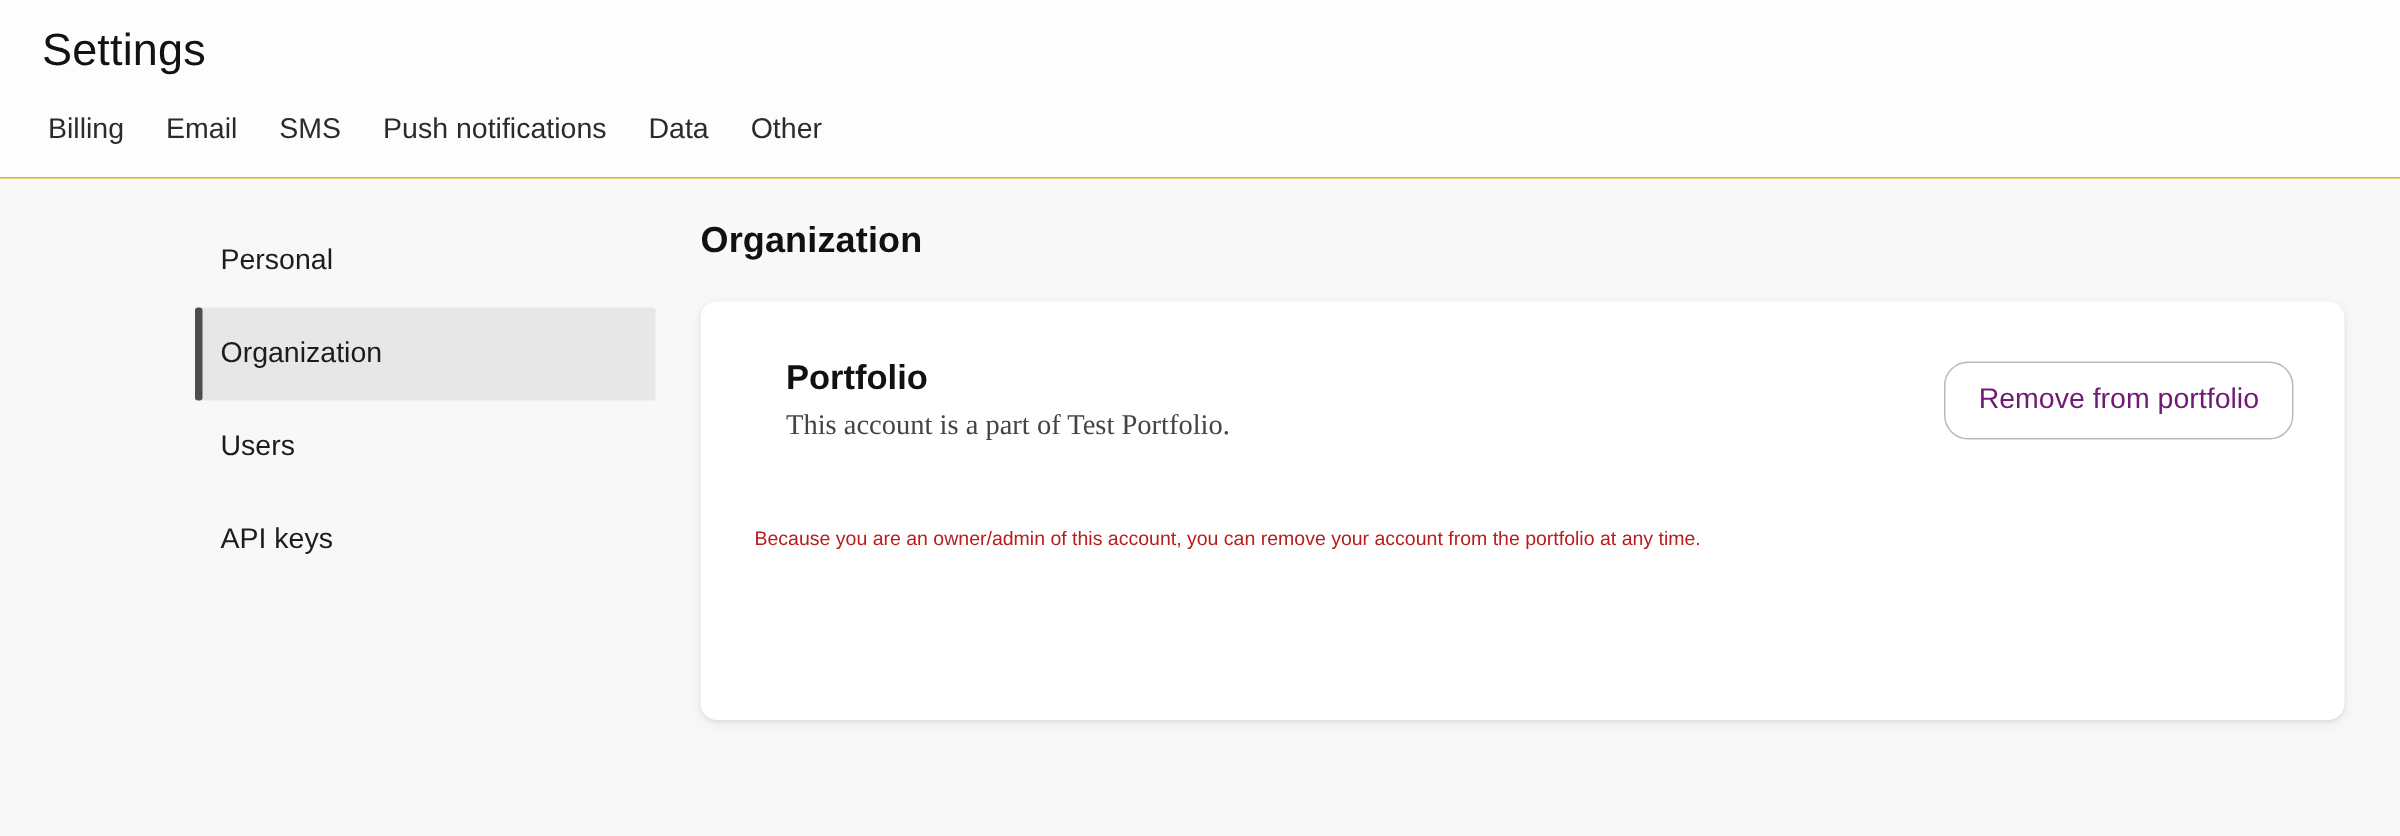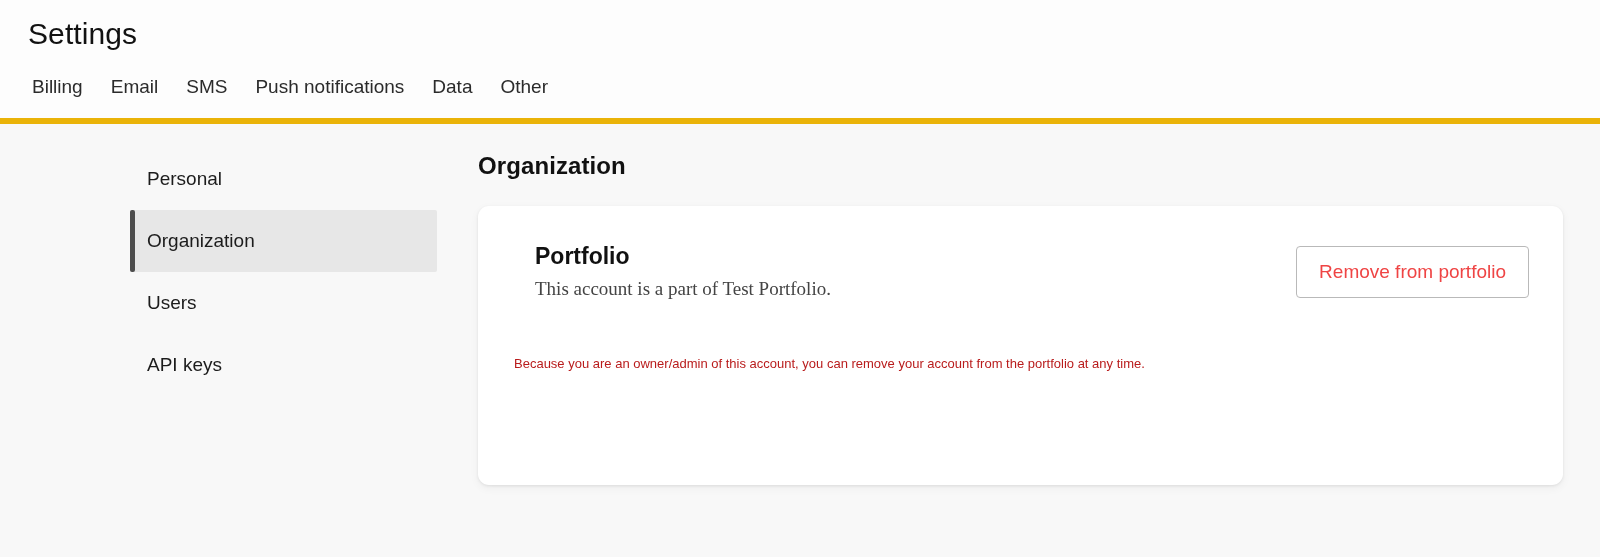--- a/index.html
+++ b/index.html
@@ -21,21 +21,21 @@
   .app {
     width: 1600px;
     height: 557px;
     display: flex;
     flex-direction: column;
   }
 
   
   .header {
     background: #fdfdfd;
-    border-bottom: 6px solid #eab308;
+    border-bottom: 1px solid #eab308;
     flex: 0 0 auto;
     padding: 0;
     position: relative;
   }
   .page-title {
     font-size: 30px;
     font-weight: 400;
     letter-spacing: 0.1px;
     color: #121212;
     margin: 0;
@@ -73,21 +73,20 @@
     background: #4d4d4d;
     border-radius: 3px 3px 0 0;
   }
 
   
   .body {
     flex: 1 1 auto;
     display: flex;
     background: #f8f8f8;
     overflow: hidden;
-    gap: 11px;
   }
 
   
   .sidebar {
     flex: 0 0 467px;
     padding-top: 24px;
   }
   .side-item {
     position: relative;
     margin-left: 130px;
@@ -163,24 +162,24 @@
     color: #b91c1c;
     line-height: 36px;
     margin: 44px 0 0 0;
     max-width: 960px;
   }
 
   .btn-secondary {
     flex: 0 0 auto;
     background: #ffffff;
     border: 1px solid #b9b9b9;
-    border-radius: 4px;
+    border-radius: 16px;
     font-family: inherit;
     font-size: 19px;
-    color: #ef4444;
+    color: #701a75;
     padding: 14px 22px;
     cursor: pointer;
     line-height: 22px;
     white-space: nowrap;
     margin-top: 4px;
   }
 </style>
 </head>
 <body>
 

